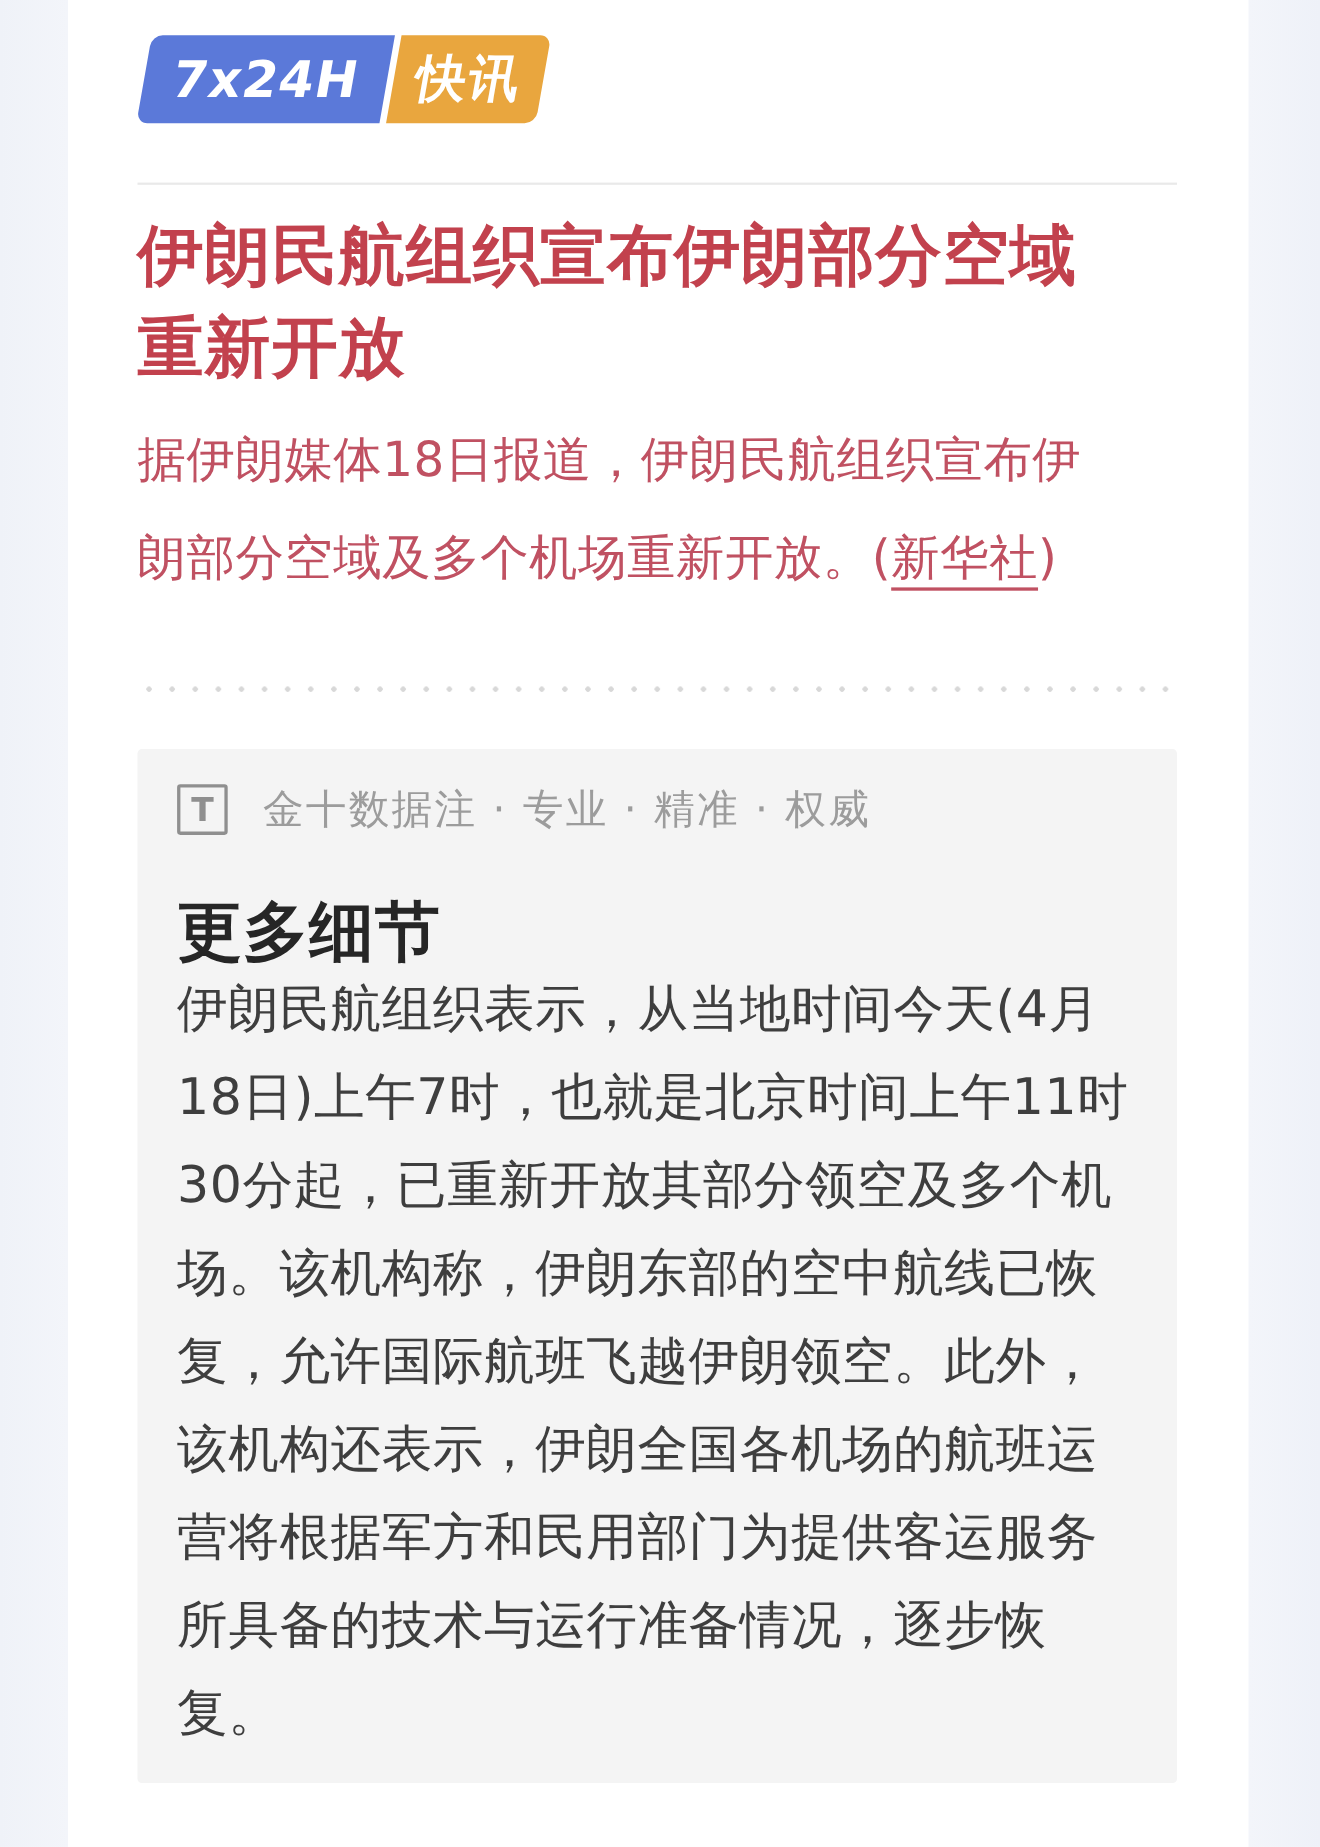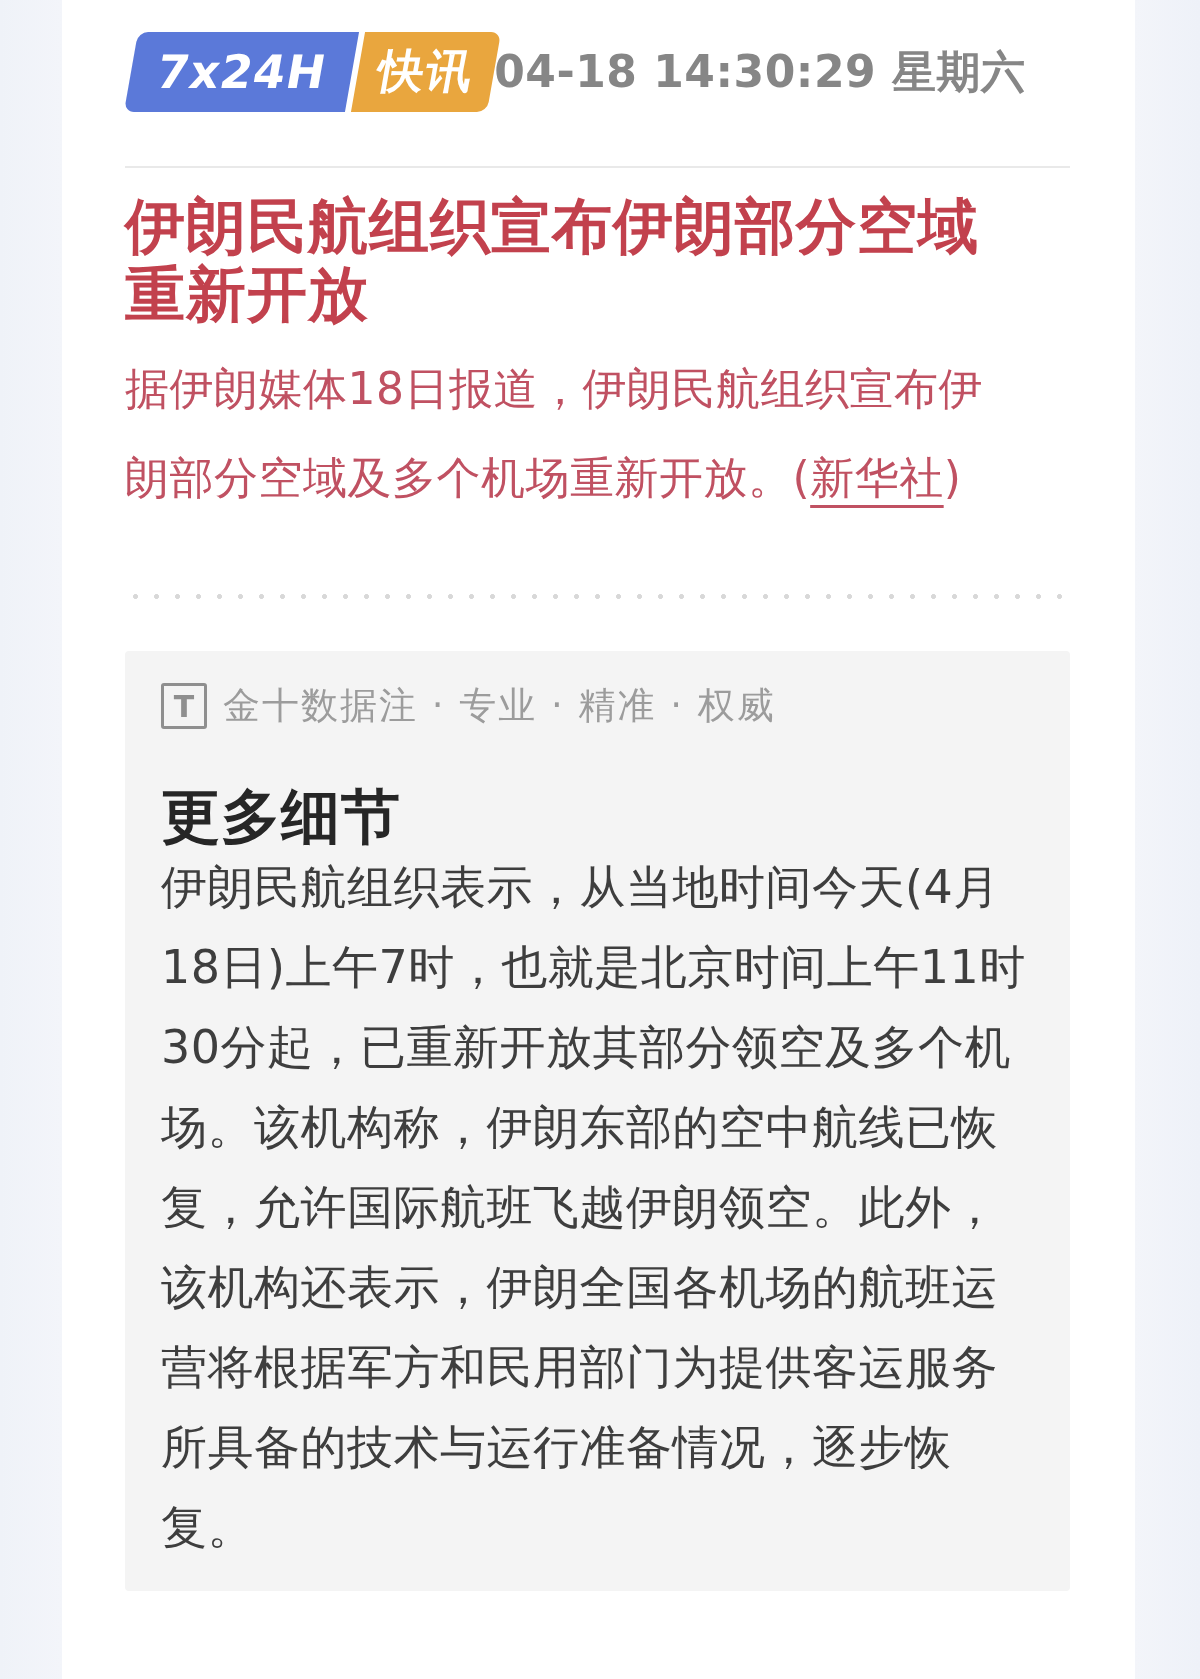--- a/index.html
+++ b/index.html
@@ -76,21 +76,21 @@
     height:0;
     border-bottom:2px solid #e9e9e9;
   }
   
   .headline{
     margin:24px 0 0 0;
     width:880px;
     font-family:"DejaVu Serif","Liberation Serif",serif;
     font-weight:700;
     font-size:60px;
-    line-height:68px;
+    line-height:83px;
     letter-spacing:1px;
     color:var(--headline-red);
   }
   .summary{
     margin:16px 0 0 0;
     width:880px;
     font-size:44px;
     line-height:89px;
     color:var(--summary-red);
     letter-spacing:0.5px;
@@ -130,21 +130,21 @@
     border-radius:3px;
     display:flex;
     align-items:center;
     justify-content:center;
     font-size:30px;
     font-weight:700;
     color:#8f8f8f;
     flex:0 0 auto;
   }
   .tagline{
-    margin-left:16px;
+    margin-left:32px;
     font-size:37px;
     color:#9c9c9c;
     letter-spacing:2px;
     white-space:nowrap;
   }
   .card-heading{
     margin:58px 0 0 0;
     font-size:59px;
     line-height:60px;
     font-weight:700;
@@ -167,21 +167,20 @@
 
   <div class="header-row">
     <div class="badge">
       <div class="badge-left">
         <span>7x24H</span>
       </div>
       <div class="badge-right">
         <span>快讯</span>
       </div>
     </div>
-    <div class="datetime">04-18 14:30:29 星期六</div>
   </div>
 
   <div class="divider"></div>
 
   <h1 class="headline">伊朗民航组织宣布伊朗部分空域重新开放</h1>
 
   <p class="summary"><span>据伊朗媒体18日报道，伊朗民航组织宣布伊朗部分空域及多个机场重新开放。(</span><a>新华社</a><span>)</span></p>
 
   <div class="dots"></div>
 

